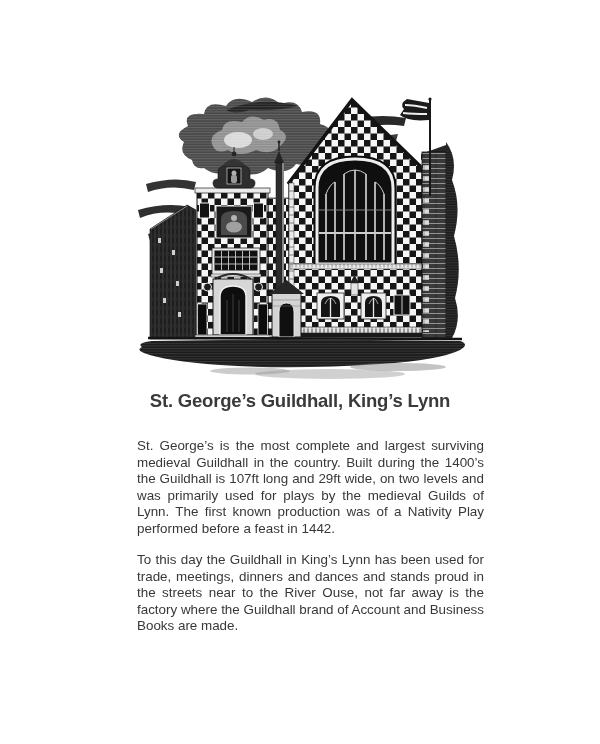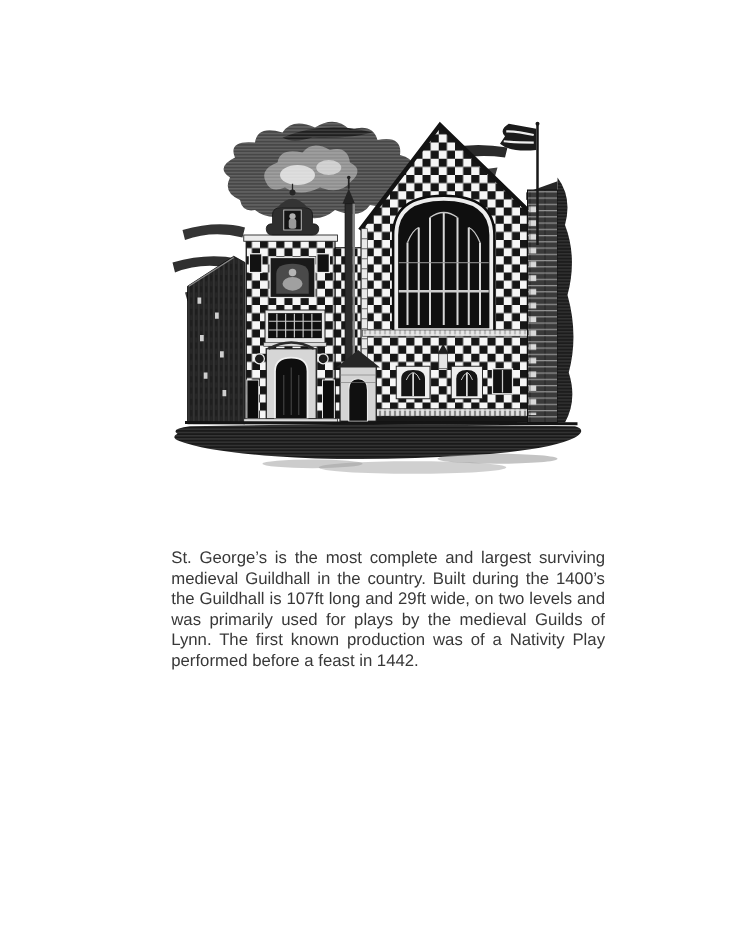--- a/index.html
+++ b/index.html
@@ -192,17 +192,19 @@
         <path d="M18,250 L332,251" stroke="#141414" stroke-width="2.5"></path>
         <path d="M12,259 Q6,255 22,253 L150,251 L330,253 Q340,256 330,262 Q310,272 250,276 Q160,282 90,277 Q35,273 14,265 Q6,262 12,259 Z" fill="#191919"></path>
         <path d="M12,259 Q6,255 22,253 L150,251 L330,253 Q340,256 330,262 Q310,272 250,276 Q160,282 90,277 Q35,273 14,265 Q6,262 12,259 Z" fill="url(#hl)" opacity="0.28"></path>
         <ellipse cx="200" cy="286" rx="75" ry="5" fill="#aaaaaa" opacity="0.55"></ellipse>
         <ellipse cx="268" cy="279" rx="48" ry="4" fill="#8a8a8a" opacity="0.5"></ellipse>
         <ellipse cx="120" cy="283" rx="40" ry="3.5" fill="#9a9a9a" opacity="0.5"></ellipse>
       </g>
     </svg>
   </figure>
 
+  <h1 class="title">St. George’s Guildhall, King’s Lynn</h1>
 
   <p class="body-text p1">St. George’s is the most complete and largest surviving medieval Guildhall in the country. Built during the 1400’s the Guildhall is 107ft long and 29ft wide, on two levels and was primarily used for plays by the medieval Guilds of Lynn. The first known production was of a Nativity Play performed before a feast in 1442.</p>
 
+  <p class="body-text p2">To this day the Guildhall in King’s Lynn has been used for trade, meetings, dinners and dances and stands proud in the streets near to the River Ouse, not far away is the factory where the Guildhall brand of Account and Business Books are made.</p>
 
 </div>
 
 </body></html>

